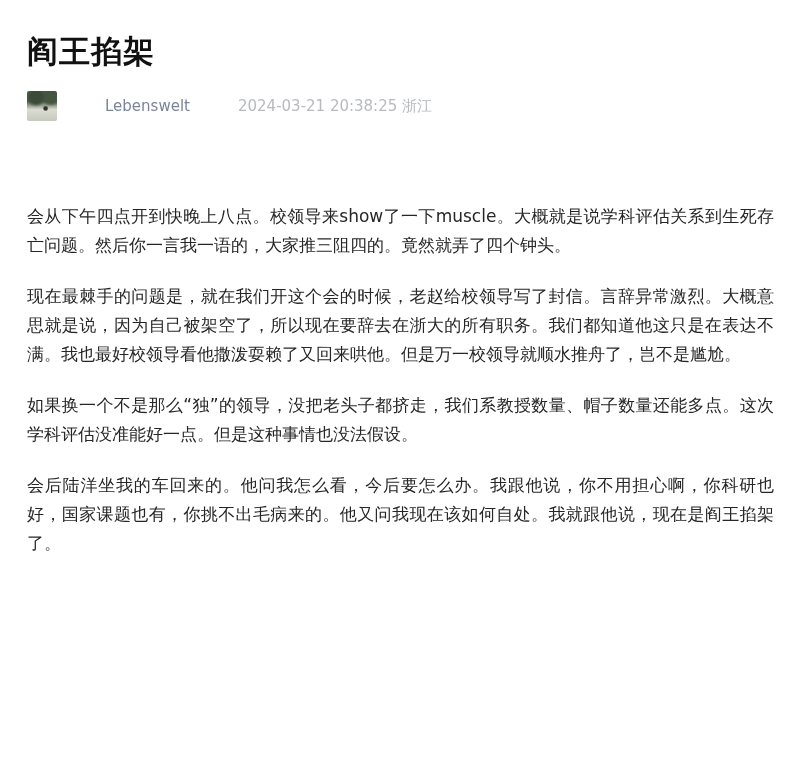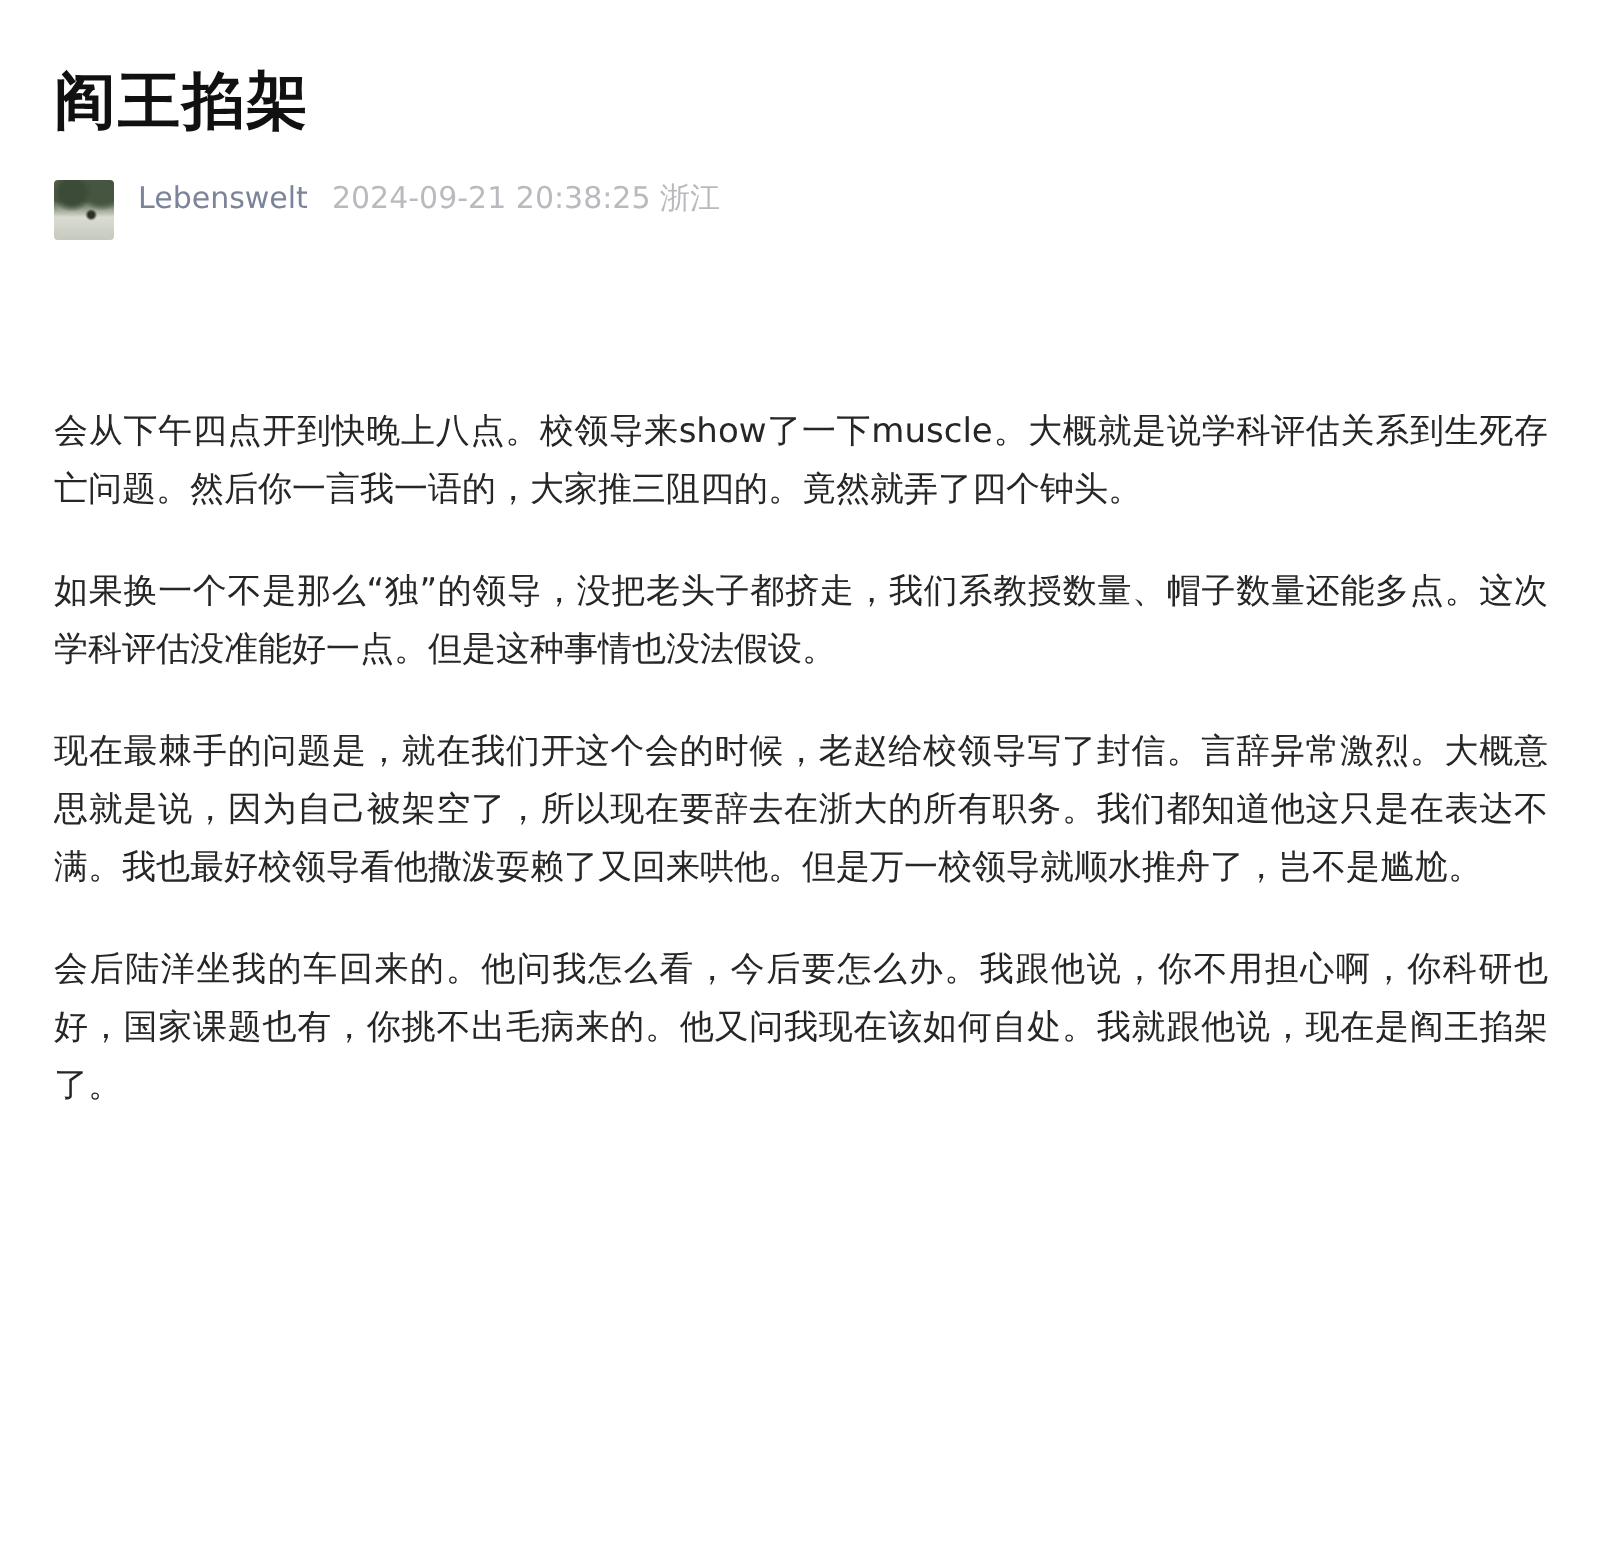--- a/index.html
+++ b/index.html
@@ -18,22 +18,24 @@
   .post-title {
     font-size: 31px;
     line-height: 42px;
     font-weight: 700;
     color: #111111;
     letter-spacing: 1px;
     margin-top: 17px;
   }
   .author-row {
     display: flex;
+    align-items: center;
     margin-top: 18px;
     height: 32px;
+    gap: 36px;
   }
   .avatar {
     width: 30px;
     height: 30px;
     border-radius: 2px;
     flex: 0 0 auto;
     cursor: pointer;
     background:
       radial-gradient(circle at 62% 58%, #2e3126 0 1.5px, rgba(46,49,38,0) 3px),
       radial-gradient(circle at 30% 20%, #3c4a38 0 6px, rgba(60,74,56,0) 10px),
@@ -68,25 +70,25 @@
 <body>
 
 <div class="page">
 
   <h1 class="post-title">阎王掐架</h1>
 
   <div class="author-row">
     <div class="avatar"></div>
     <span class="author-name">Lebenswelt</span>
     <span class="post-meta">
-      <span>2024-09-21 20:38:25</span>
+      <span>2024-03-21 20:38:25</span>
       <span>浙江</span>
     </span>
   </div>
 
   <div class="post-body">
     <p>会从下午四点开到快晚上八点。校领导来show了一下muscle。大概就是说学科评估关系到生死存亡问题。然后你一言我一语的，大家推三阻四的。竟然就弄了四个钟头。</p>
+    <p>现在最棘手的问题是，就在我们开这个会的时候，老赵给校领导写了封信。言辞异常激烈。大概意思就是说，因为自己被架空了，所以现在要辞去在浙大的所有职务。我们都知道他这只是在表达不满。我也最好校领导看他撒泼耍赖了又回来哄他。但是万一校领导就顺水推舟了，岂不是尴尬。</p>
     <p>如果换一个不是那么“独”的领导，没把老头子都挤走，我们系教授数量、帽子数量还能多点。这次学科评估没准能好一点。但是这种事情也没法假设。</p>
-    <p>现在最棘手的问题是，就在我们开这个会的时候，老赵给校领导写了封信。言辞异常激烈。大概意思就是说，因为自己被架空了，所以现在要辞去在浙大的所有职务。我们都知道他这只是在表达不满。我也最好校领导看他撒泼耍赖了又回来哄他。但是万一校领导就顺水推舟了，岂不是尴尬。</p>
     <p>会后陆洋坐我的车回来的。他问我怎么看，今后要怎么办。我跟他说，你不用担心啊，你科研也好，国家课题也有，你挑不出毛病来的。他又问我现在该如何自处。我就跟他说，现在是阎王掐架了。</p>
   </div>
 
 </div>
 
 </body></html>

